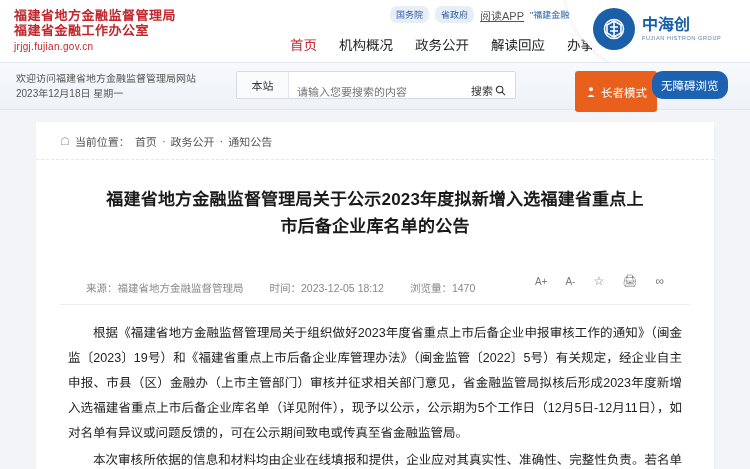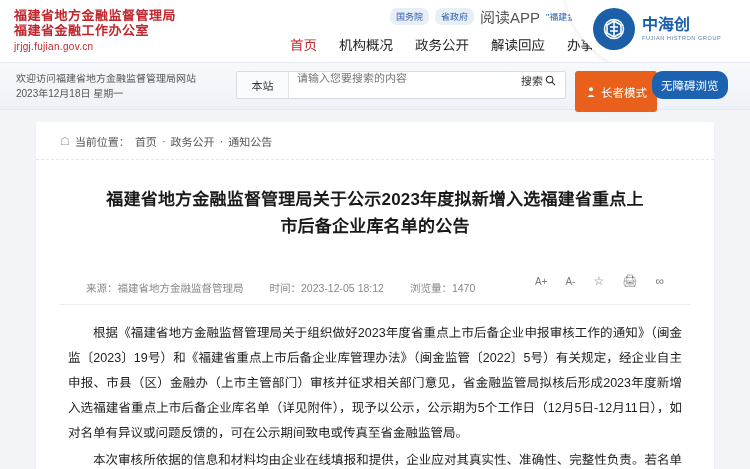--- a/index.html
+++ b/index.html
@@ -59,21 +59,21 @@
     color: #666;
   }
   .pill {
     background: #e8eef6;
     color: #2b5fa8;
     border-radius: 7px;
     padding: 2px 6px;
     font-size: 9px;
     white-space: nowrap;
   }
-  .top-link-text { color: #555; font-size: 15px; white-space: nowrap; }
+  .top-link-text { color: #555; font-size: 11px; white-space: nowrap; text-decoration: underline; }
   .top-link-blue { color: #2b5fa8; font-size: 9px; white-space: nowrap; }
 
   
   .mainnav {
     position: absolute;
     left: 290px;
     bottom: 8px;
     display: flex;
     gap: 22px;
   }
@@ -136,26 +136,26 @@
   .welcome {
     font-size: 10px;
     color: #555;
     line-height: 1.5;
     white-space: nowrap;
   }
   .searchbox {
     position: absolute;
     left: 236px;
     top: 8px;
-    width: 330px; height: 28px;
+    width: 280px; height: 28px;
     background: #ffffff;
     border: 1px solid #d3dbe4;
     border-radius: 2px;
     display: flex;
-    align-items: flex-start;
+    align-items: flex-end;
   }
   .scope {
     width: 52px;
     height: 100%;
     font-size: 11px;
     color: #333;
     display: flex; align-items: center; justify-content: center;
     border-right: 1px solid #e2e7ee;
     background: #fafbfd;
   }

